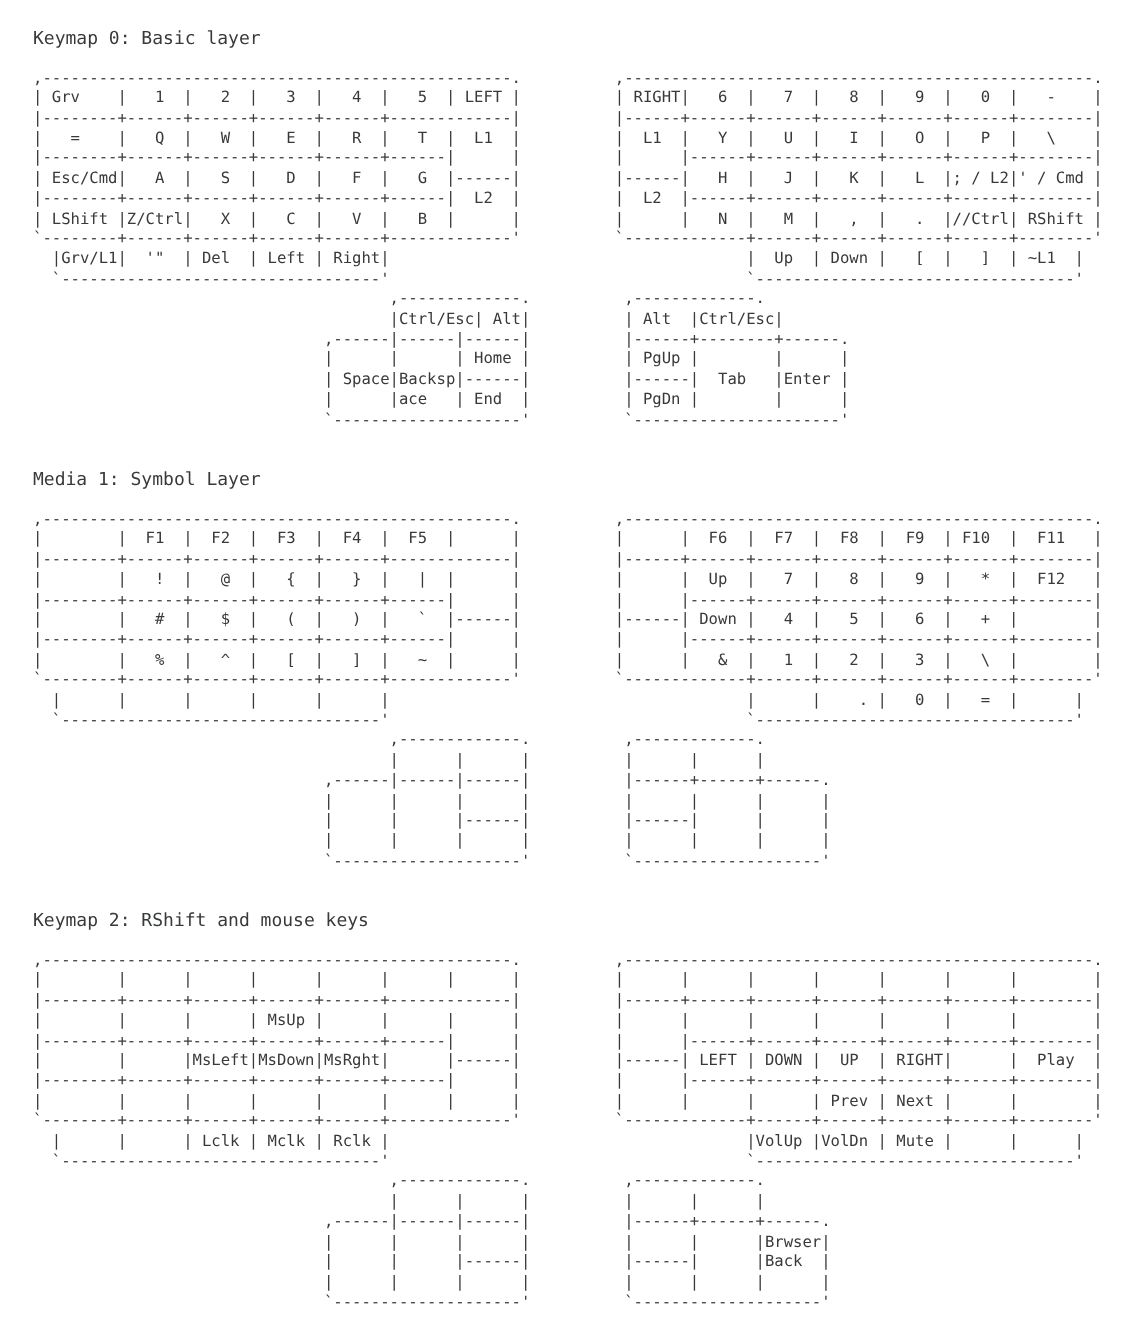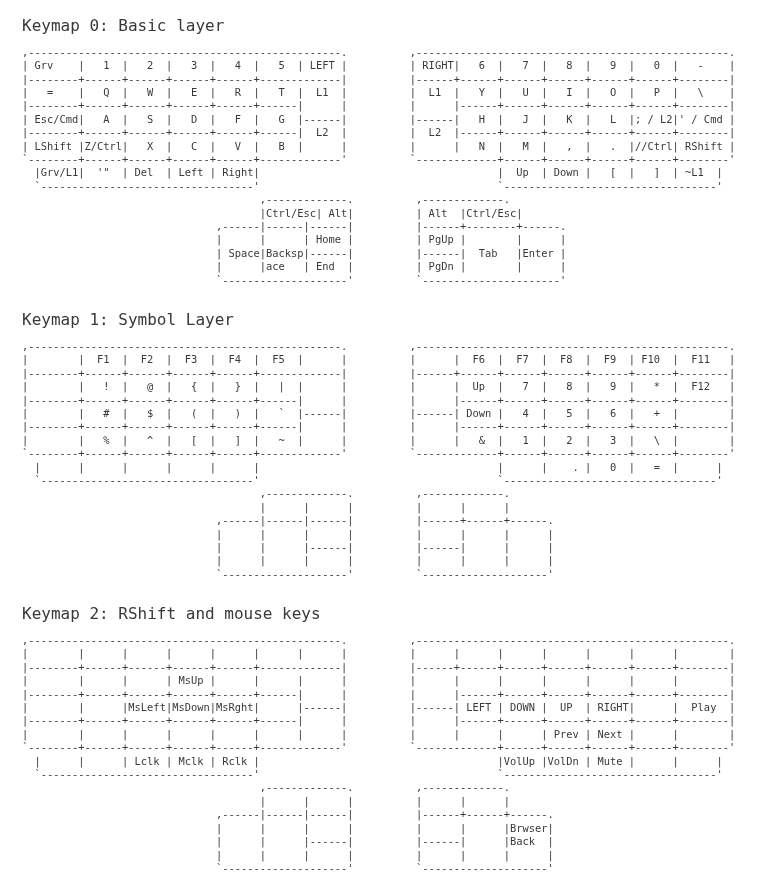--- a/index.html
+++ b/index.html
@@ -7,21 +7,21 @@
   .doc {
     box-sizing: border-box;
     width: 765px;
     min-height: 883px;
     padding: 19px 8px 8px 22px;
     font-family: "DejaVu Sans Mono", "Liberation Mono", monospace;
   }
   .km { margin: 0 0 26px 0; }
   .km:last-child { margin-bottom: 0; }
   .km-title {
-    font-size: 16px;
+    font-size: 12px;
     line-height: 13.4px;
     margin: 0 0 13.4px 0;
     white-space: pre;
     font-weight: normal;
   }
   pre.art {
     margin: 0;
     padding: 0;
     font-family: inherit;
     font-size: 10.4px;
@@ -48,21 +48,21 @@
   `----------------------------------'                                      `----------------------------------'
                                       ,-------------.          ,-------------.
                                       |Ctrl/Esc| Alt|          | Alt  |Ctrl/Esc|
                                ,------|------|------|          |------+--------+------.
                                |      |      | Home |          | PgUp |        |      |
                                | Space|Backsp|------|          |------|  Tab   |Enter |
                                |      |ace   | End  |          | PgDn |        |      |
                                `--------------------'          `----------------------'</pre>
   </section>
   <section class="km">
-    <div class="km-title">Keymap 1: Symbol Layer</div>
+    <div class="km-title">Media 1: Symbol Layer</div>
     <pre class="art">,--------------------------------------------------.          ,--------------------------------------------------.
 |        |  F1  |  F2  |  F3  |  F4  |  F5  |      |          |      |  F6  |  F7  |  F8  |  F9  | F10  |  F11   |
 |--------+------+------+------+------+-------------|          |------+------+------+------+------+------+--------|
 |        |   !  |   @  |   {  |   }  |   |  |      |          |      |  Up  |   7  |   8  |   9  |   *  |  F12   |
 |--------+------+------+------+------+------|      |          |      |------+------+------+------+------+--------|
 |        |   #  |   $  |   (  |   )  |   `  |------|          |------| Down |   4  |   5  |   6  |   +  |        |
 |--------+------+------+------+------+------|      |          |      |------+------+------+------+------+--------|
 |        |   %  |   ^  |   [  |   ]  |   ~  |      |          |      |   &amp;  |   1  |   2  |   3  |   \  |        |
 `--------+------+------+------+------+-------------'          `-------------+------+------+------+------+--------'
   |      |      |      |      |      |                                      |      |    . |   0  |   =  |      |

